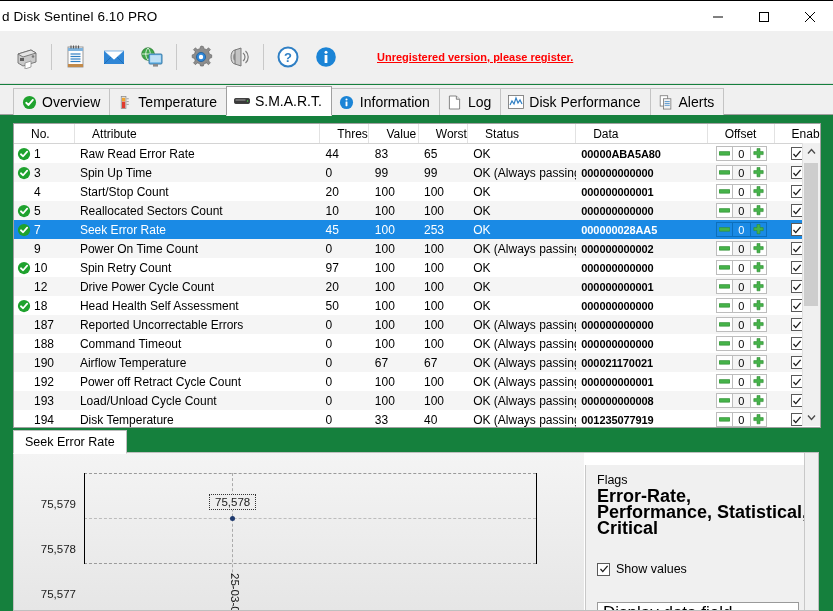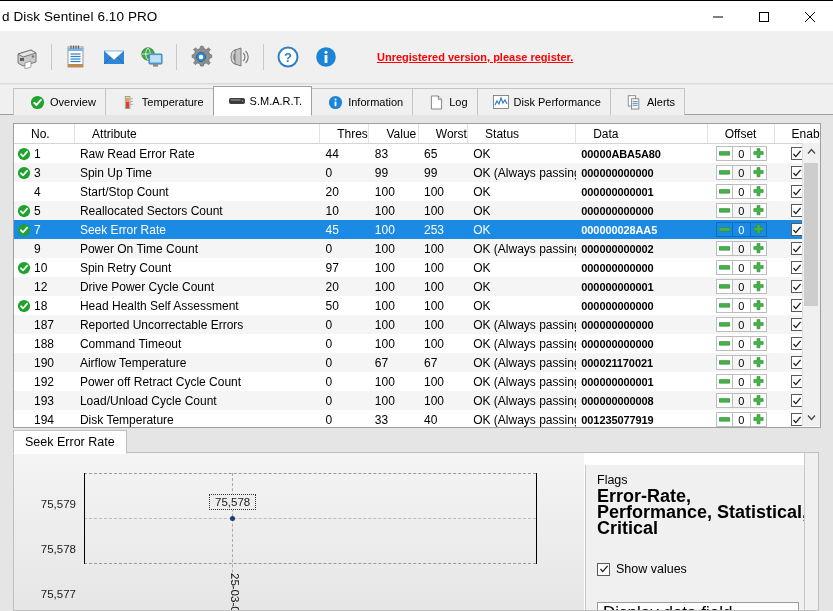--- a/index.html
+++ b/index.html
@@ -5,21 +5,21 @@
   html, body {
     margin: 0; padding: 0;
     width: 833px; height: 611px;
     overflow: hidden;
     background: #ffffff;
     font-family: "Liberation Sans", sans-serif;
     font-size: 12px;
     color: #000000;
     -webkit-font-smoothing: antialiased;
   }
-  .app { position: relative; width: 833px; height: 611px; background: #e5e5e5; }
+  .app { position: relative; width: 833px; height: 611px; background: #15803d; }
 
   
   .titlebar {
     position: absolute; left: 0; top: 0; width: 833px; height: 31px;
     background: #ffffff;
     border-top: 1px solid #000;
     display: flex; align-items: center;
   }
   .title-text {
     margin-left: 2px; font-size: 13.5px; color: #000;
@@ -50,21 +50,21 @@
   }
 
   
   .tabstrip {
     position: absolute; left: 0; top: 85px; width: 833px; height: 29px;
     background: #f0f0f0; display: flex; align-items: flex-end;
     border-bottom: 1px solid #a0a0a0;
   }
   .tab {
     height: 26px; display: flex; align-items: center; gap: 5px;
-    padding: 0 9px 0 15px; font-size: 11px; color: #000;
+    padding: 0 9px 0 7px; font-size: 14px; color: #000;
     background: #f0f0f0;
     border: 1px solid #c4c4c4;
     border-bottom: none;
     margin-right: -1px;
     position: relative; top: 1px;
     white-space: nowrap;
   }
   .tab.active {
     background: #ffffff; height: 28px;
     border-color: #a0a0a0; border-bottom: 1px solid #ffffff;

